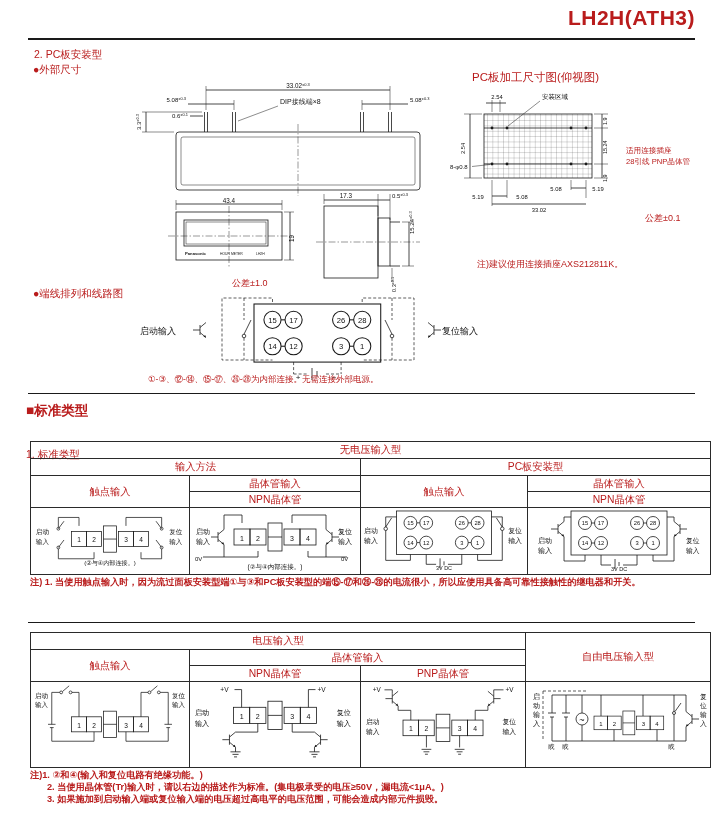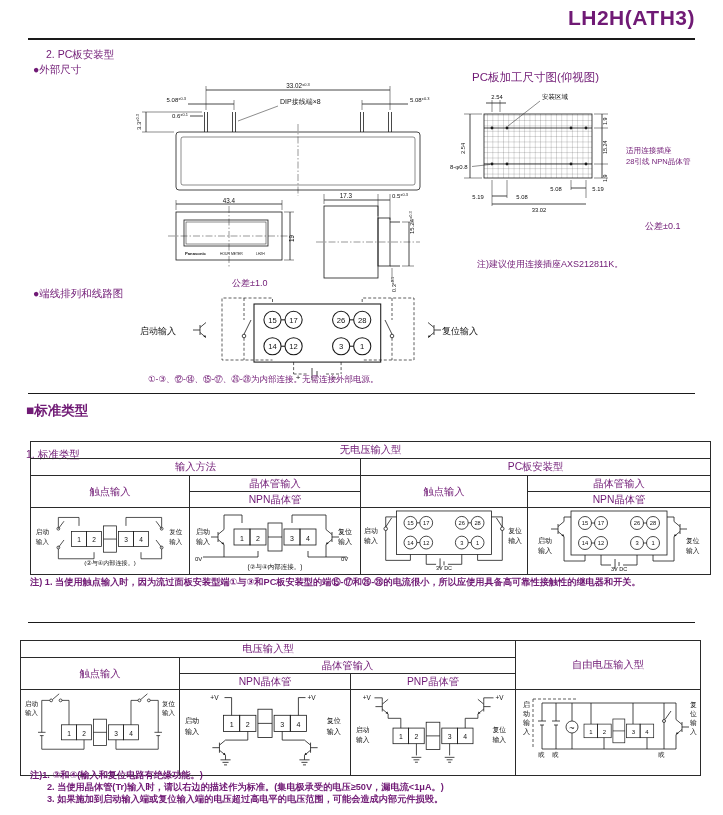--- a/index.html
+++ b/index.html
@@ -1,17 +1,17 @@
 <!DOCTYPE html>
 <html><head>
 <meta charset="utf-8">
 <style>
   html,body{margin:0;padding:0;background:#f3f3f0;}
   #page{position:relative;width:723px;height:815px;background:#ffffff;
-        font-family:"Liberation Sans","DejaVu Sans",sans-serif;color:#701a75;overflow:hidden;}
+        font-family:"Liberation Sans","DejaVu Sans",sans-serif;color:#b91c1c;overflow:hidden;}
   .abs{position:absolute;}
   .rule{background:#1a1a1a;}
   .hmodel{font-size:21px;font-weight:bold;letter-spacing:0.5px;}
   .sec{font-size:10.5px;}
   .secbold{font-size:13.5px;font-weight:bold;}
   .small{font-size:9px;}
   .note{font-size:9.2px;line-height:1.32;font-weight:bold;}
   .indent{padding-left:17px;}
   table.dt{border-collapse:collapse;table-layout:fixed;width:680px;}
   table.dt td{border:1px solid #2a2a2a;text-align:center;vertical-align:middle;
@@ -82,21 +82,21 @@
       <g id="bat">
         <line class="s" x1="-4.5" y1="0" x2="4.5" y2="0"></line>
           <line class="s" x1="-2" y1="3.5" x2="2" y2="3.5"></line>
       </g>
     </defs>
   </svg>
 
   <div class="abs hmodel" style="right:28px;top:6px;">LH2H(ATH3)</div>
   <div class="abs rule" style="left:28px;top:38px;width:667px;height:2px;"></div>
 
-  <div class="abs sec" style="left:46px;top:48px;">2. PC板安装型</div>
+  <div class="abs sec" style="left:34px;top:48px;">2. PC板安装型</div>
   <div class="abs sec" style="left:33px;top:63px;">●外部尺寸</div>
   <div class="abs" style="left:472px;top:70px;font-size:11.5px;">PC板加工尺寸图(仰视图)</div>
 
   <svg class="abs" style="left:128px;top:80px;" width="312" height="116" viewBox="0 0 312 116">
     <rect class="s" x="48" y="52" width="244" height="58" rx="3"></rect>
     <rect class="sthin" x="53" y="57" width="234" height="48" rx="2"></rect>
     <line class="s" x1="76.5" y1="32" x2="76.5" y2="52"></line>
       <line class="s" x1="79.5" y1="32" x2="79.5" y2="52"></line>
     <line class="s" x1="104.5" y1="32" x2="104.5" y2="52"></line>
       <line class="s" x1="107.5" y1="32" x2="107.5" y2="52"></line>
@@ -212,23 +212,23 @@
     <text x="148" y="103" font-size="5.8" text-anchor="middle">5.19</text>
     <line class="s" x1="42" y1="108" x2="57" y2="108"></line>
     <text x="28" y="111" font-size="5.8" text-anchor="middle">5.19</text>
     <text x="72" y="111" font-size="5.8" text-anchor="middle">5.08</text>
     <line class="s" x1="42" y1="116" x2="136" y2="116"></line>
     <text x="89" y="124" font-size="5.8" text-anchor="middle">33.02</text>
   </svg>
 
   <div class="abs" style="left:626px;top:146px;font-size:7.6px;line-height:1.4;">
     <span style="display:block;">适用连接插座</span>
-    <span style="display:block;">28引线 NPN晶体管</span>
+    <span style="display:block;">28引线 PNP晶体管</span>
   </div>
-  <div class="abs small" style="left:645px;top:220px;">公差±0.1</div>
+  <div class="abs small" style="left:645px;top:212px;">公差±0.1</div>
   <div class="abs small" style="left:477px;top:238px;margin-top:20px;">注)建议使用连接插座AXS212811K。</div>
   <div class="abs small" style="left:232px;top:277px;">公差±1.0</div>
 
   <div class="abs sec" style="left:33px;top:287px;">●端线排列和线路图</div>
   <svg class="abs" style="left:136px;top:296px;" width="345" height="90" viewBox="0 0 345 90">
     <use href="#pcrow" transform="translate(118,8) scale(1.32)"></use>
     <polyline class="d" points="136.5,6 136.5,2 86,2 86,64 136.5,64"></polyline>
     <line class="d" x1="108" y1="2" x2="108" y2="24"></line>
     <circle class="s" cx="108" cy="40" r="1.8"></circle>
       <line class="s" x1="108" y1="38.2" x2="115" y2="24"></line>
@@ -370,21 +370,21 @@
     </tr>
   </tbody>
     </table>
 
   <div class="abs note" style="left:30px;top:576px;width:680px;">
     <div>注) 1. 当使用触点输入时，因为流过面板安装型端①与③和PC板安装型的端⑮-⑰和㉖-㉘的电流很小，所以应使用具备高可靠性接触性的继电器和开关。</div>
   </div>
 
   <div class="abs rule" style="left:28px;top:622px;width:667px;height:1px;"></div>
 
-  <table class="dt abs" style="left:20px;top:632px;margin-top:8px;">
+  <table class="dt abs" style="left:30px;top:632px;">
     <colgroup>
         <col style="width:159px">
         <col style="width:171px">
         <col style="width:165px">
         <col style="width:185px">
       </colgroup>
     <tbody>
         <tr style="height:17px">
       <td colspan="3">电压输入型</td>
       <td rowspan="3">自由电压输入型</td>

